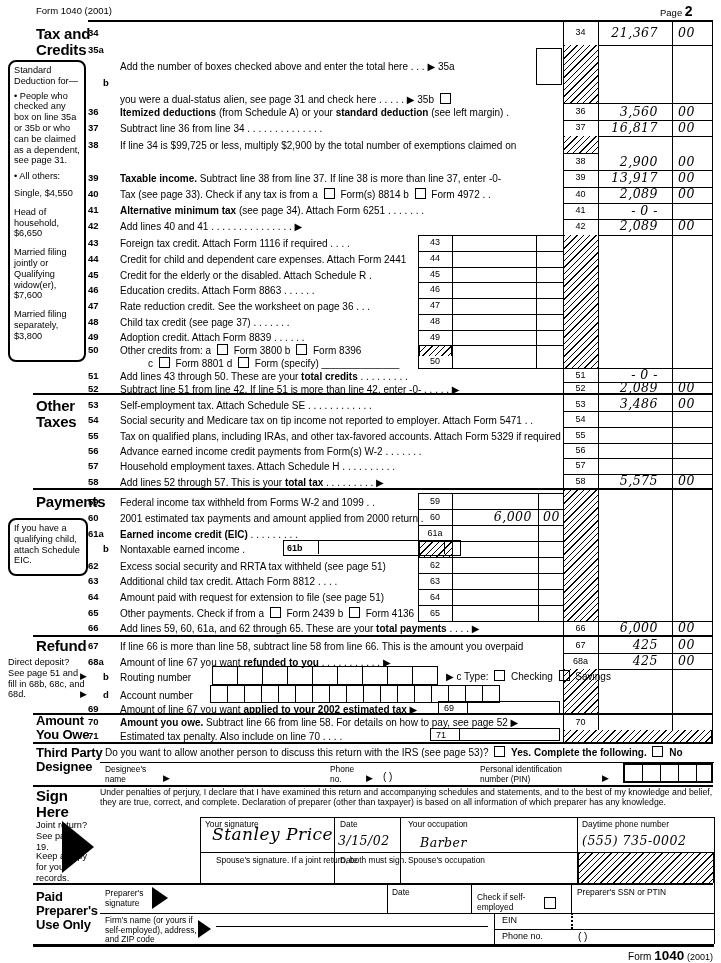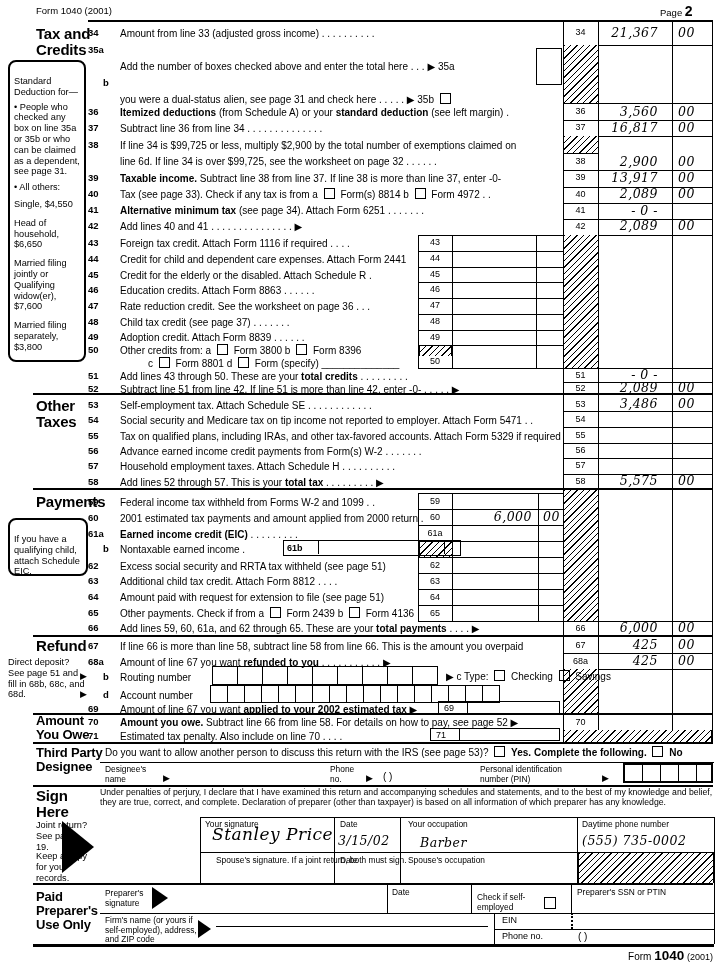--- a/index.html
+++ b/index.html
@@ -18,21 +18,21 @@
   .hand{font-family:"DejaVu Serif",serif;font-style:italic;font-size:12.5px;letter-spacing:.5px;line-height:13px}
   .vl{position:absolute;width:1px;background:#000}
   .hl{position:absolute;height:1px;background:#000}
   .hl2{position:absolute;height:2px;background:#000}
   .hatch{position:absolute;background:repeating-linear-gradient(135deg,#000 0,#000 1px,#fff 1px,#fff 4.5px);border-left:1px solid #000;border-right:1px solid #000;box-sizing:border-box}
   .cb{display:inline-block;width:9px;height:9px;border:1.4px solid #000;vertical-align:-1px;margin:0 3px 0 3px}
   .cbx{position:absolute;width:10px;height:10px;border:1.5px solid #000}
   .head{position:absolute;font-weight:bold;font-size:15px;line-height:15.5px;letter-spacing:-.2px}
   .head2{font-size:13px;line-height:14px}
   .note{position:absolute;font-size:9.2px;line-height:10.8px}
-  .rbox{position:absolute;border:2px solid #000;border-radius:8px;background:#fff;padding:14px 4px;box-sizing:border-box}
+  .rbox{position:absolute;border:2px solid #000;border-radius:8px;background:#fff;padding:3px 4px;box-sizing:border-box}
   .lbl{position:absolute;font-size:8.4px;line-height:9.5px}
   .boxgrid{position:absolute;border:1.5px solid #000;box-sizing:border-box}
   .tri{position:absolute;width:0;height:0}
   .ar::before{content:"▶";font-size:9px}
   b{font-weight:bold}
 </style>
 </head>
 <body>
 
 <div id="page">
@@ -109,21 +109,20 @@
   <div class="note" style="left:8px;top:657px;width:78px">Direct deposit? See page 51 and fill in 68b, 68c, and 68d.</div>
   <div class="head head2" style="left:36px;top:714px;width:66px">Amount You Owe</div>
   <div class="head head2" style="left:36px;top:746px;width:80px">Third Party Designee</div>
   <div class="head" style="left:36px;top:788px;width:50px">Sign Here</div>
   <div class="note" style="left:36px;top:820px;width:54px">Joint return? See page 19.</div>
   <div class="tri" style="left:62px;top:821px;border-top:26px solid transparent;border-bottom:26px solid transparent;border-left:32px solid #000"></div>
   <div class="note" style="left:36px;top:851px;width:54px">Keep a copy for your records.</div>
   <div class="head head2" style="left:36px;top:890px;width:72px">Paid Preparer's Use Only</div>
 
   <span class="no" style="top:27px">34</span>
-  <div class="ln" style="top:27px">Amount from line 33 (adjusted gross income) .    .    .    .    .    .    .    .    .    .</div>
   <span class="rno" style="top:27px">34</span>
   <span class="ramt hand" style="top:26px">21,367</span>
   <span class="rct hand" style="top:26px">00</span>
 
   <span class="no" style="top:44px">35a</span>
   <div class="ln" style="top:60px">Add the number of boxes checked above and enter the total here .    .    .    ▶ 35a</div>
   <div class="boxgrid" style="left:536px;top:48px;width:26px;height:37px"></div>
   <span class="no no2" style="top:77px">b</span>
   <div class="ln" style="top:93px">you were a dual-status alien, see page 31 and check here .    .    .    .    .    ▶ 35b <span class="cb"></span></div>
 
@@ -134,21 +133,20 @@
   <span class="rct hand" style="top:105px">00</span>
 
   <span class="no" style="top:122px">37</span>
   <div class="ln" style="top:122px">Subtract line 36 from line 34  .    .    .    .    .    .    .    .    .    .    .    .    .    .</div>
   <span class="rno" style="top:122px">37</span>
   <span class="ramt hand" style="top:121px">16,817</span>
   <span class="rct hand" style="top:121px">00</span>
 
   <span class="no" style="top:139px">38</span>
   <div class="ln" style="top:139px">If line 34 is $99,725 or less, multiply $2,900 by the total number of exemptions claimed on</div>
-  <div class="ln" style="top:155px">line 6d. If line 34 is over $99,725, see the worksheet on page 32 .    .    .    .    .    .</div>
   <span class="rno" style="top:156px">38</span>
   <span class="ramt hand" style="top:155px">2,900</span>
   <span class="rct hand" style="top:155px">00</span>
 
   <span class="no" style="top:172px">39</span>
   <div class="ln" style="top:172px"><b>Taxable income.</b> Subtract line 38 from line 37. If line 38 is more than line 37, enter -0-</div>
   <span class="rno" style="top:172px">39</span>
   <span class="ramt hand" style="top:171px">13,917</span>
   <span class="rct hand" style="top:171px">00</span>
 

